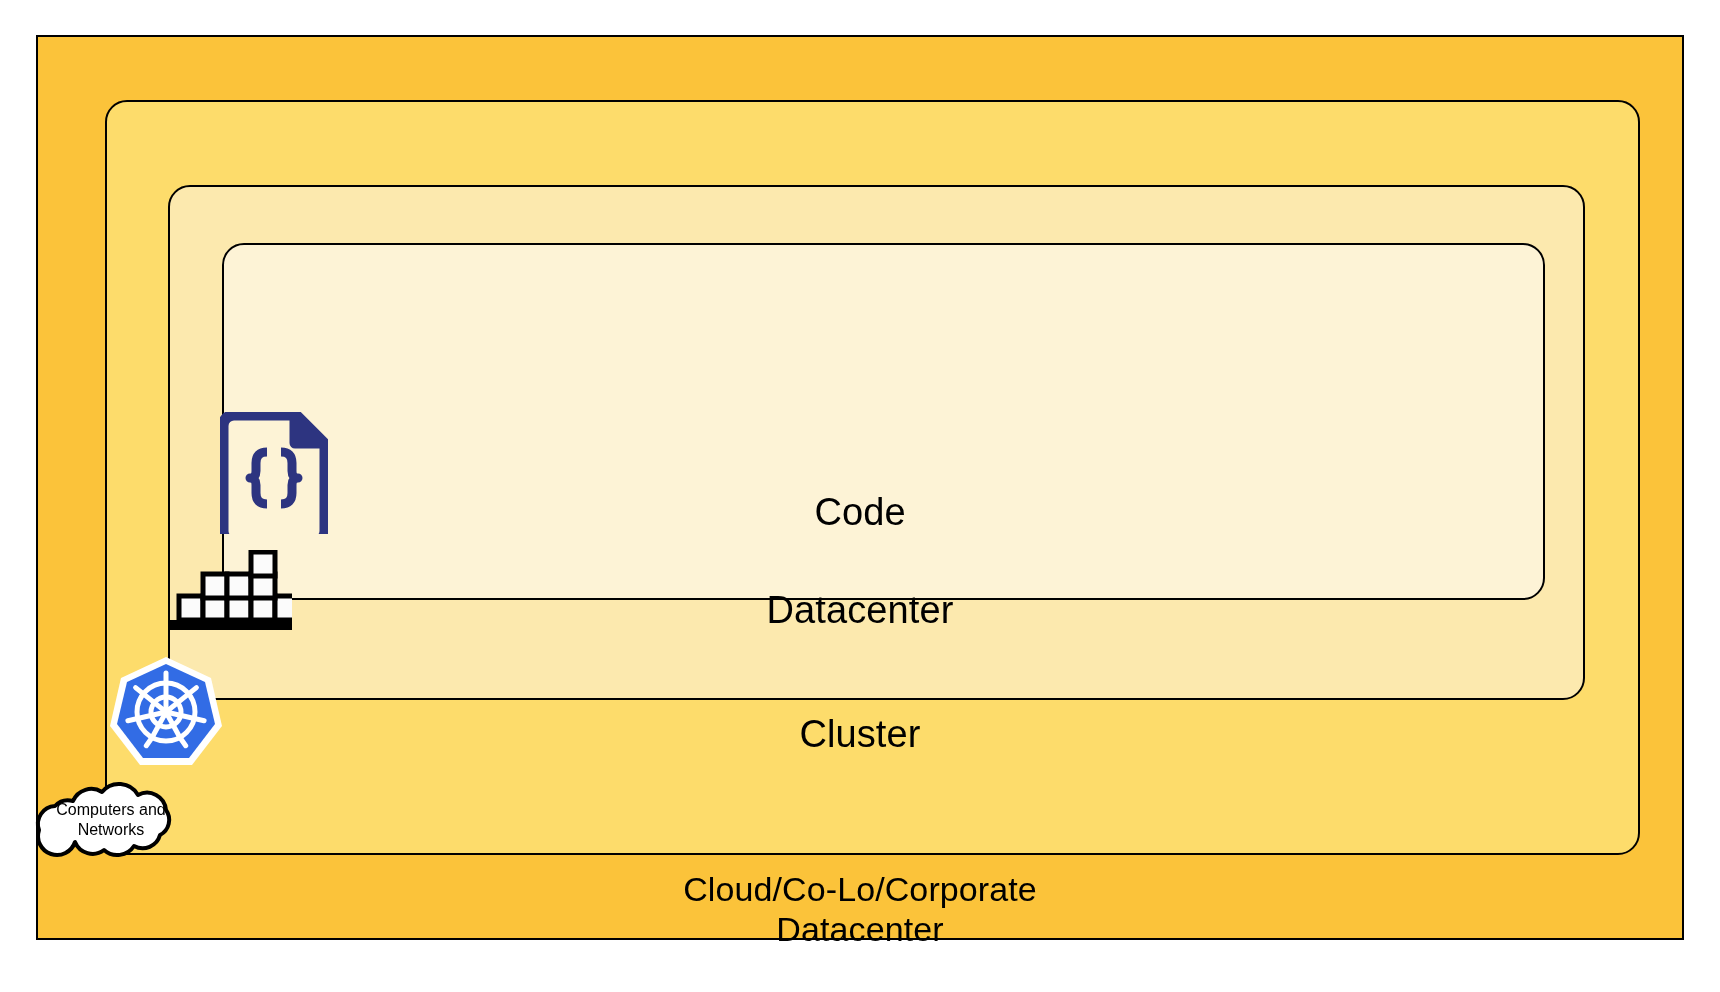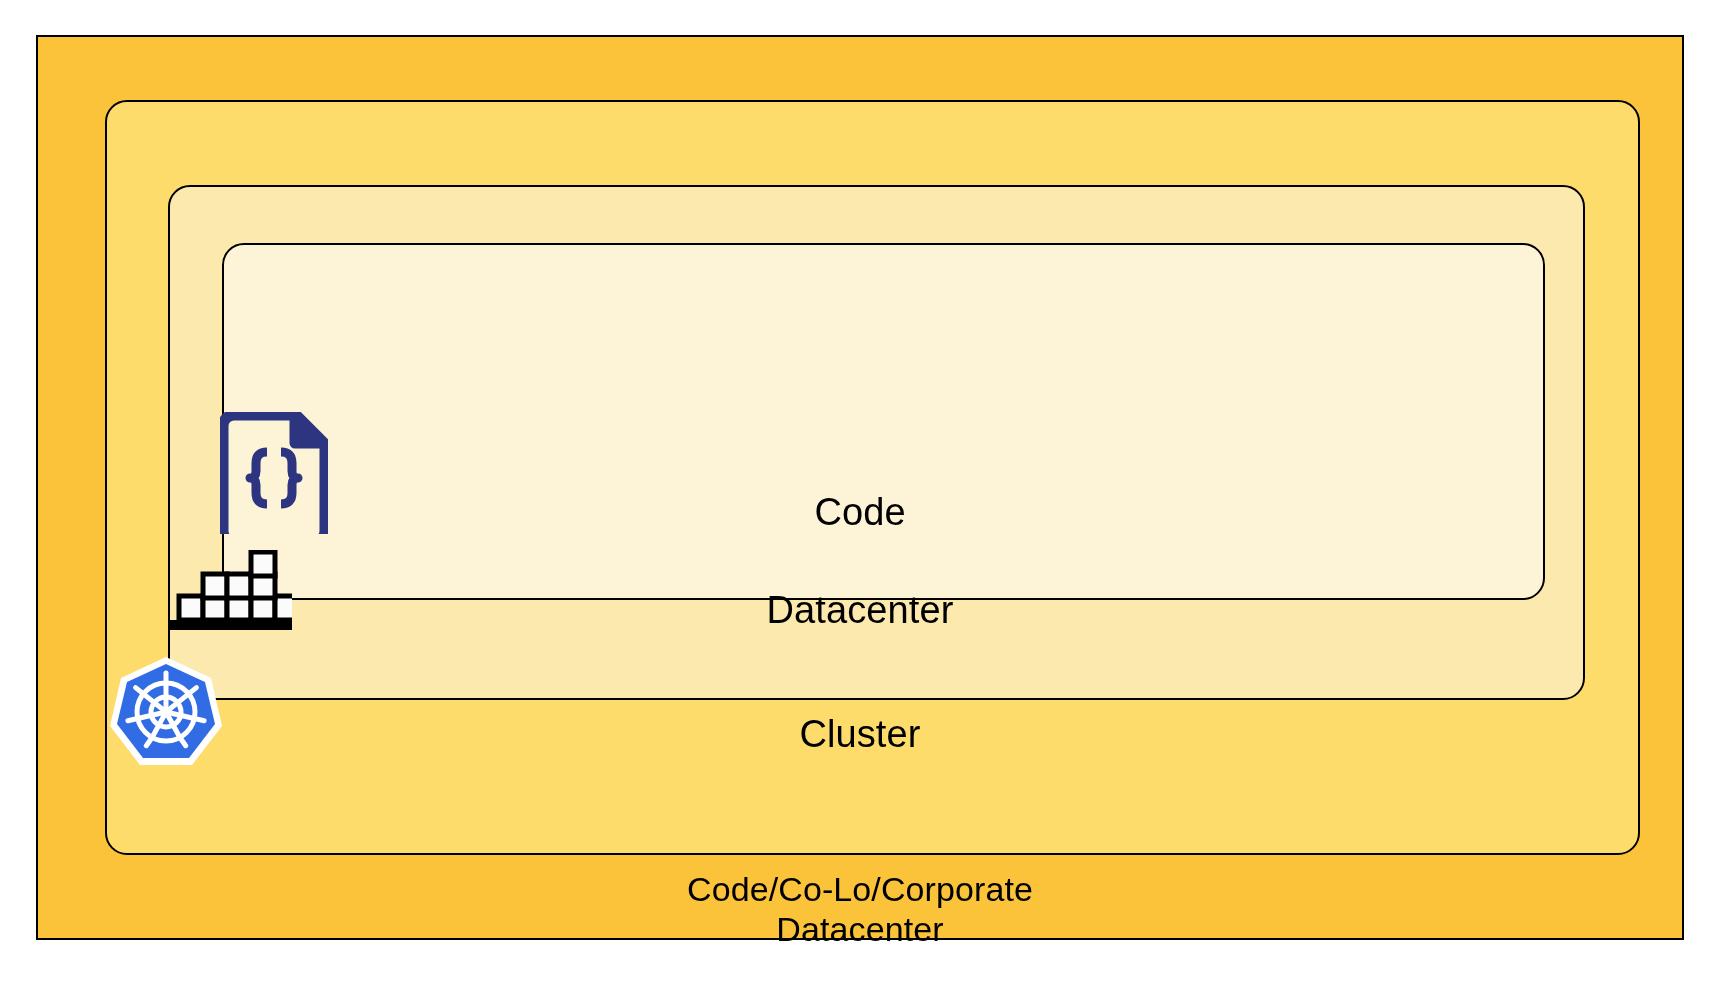--- a/index.html
+++ b/index.html
@@ -68,21 +68,21 @@
   <div class="layer layer-container"></div>
 
   <div class="layer layer-code"></div>
 
   <div class="caption cap-code">Code</div>
 
   <div class="caption cap-container">Datacenter</div>
 
   <div class="caption cap-cluster">Cluster</div>
 
-  <div class="caption cap-datacenter">Code/Co-Lo/Corporate
+  <div class="caption cap-datacenter">Cloud/Co-Lo/Corporate
 Datacenter</div>
 
   <div class="icon icon-code">
     <svg viewBox="0 0 108 122" xmlns="http://www.w3.org/2000/svg">
       <path d="M14 3 h62 l29 29 v87 a11 11 0 0 1 -11 11 h-80 a11 11 0 0 1 -11 -11 v-105 a11 11 0 0 1 11 -11 z" fill="none" stroke="#2d3480" stroke-width="11" stroke-linejoin="round"></path>
       <path d="M75 4 v27 h29" fill="none" stroke="#2d3480" stroke-width="11" stroke-linejoin="round"></path>
       <path d="M76 3 L105 32 H76 Z" fill="#2d3480"></path>
 
       <path d="M47 40 q-11 0 -11 11 v8 q0 7 -6 7 q6 0 6 7 v8 q0 11 11 11" fill="none" stroke="#2d3480" stroke-width="9" stroke-linecap="butt" stroke-linejoin="round"></path>
 
@@ -140,14 +140,31 @@
         <line x1="84.3" y1="63.5" x2="94.1" y2="65.8"></line>
         <line x1="69.9" y1="82.5" x2="75.7" y2="90.7"></line>
         <line x1="42.1" y1="82.5" x2="36.3" y2="90.7"></line>
         <line x1="27.7" y1="63.5" x2="17.9" y2="65.8"></line>
         <line x1="33.4" y1="38.9" x2="25.6" y2="32.6"></line>
       </g>
       <circle cx="56" cy="57" r="5.5" fill="#ffffff"></circle>
     </svg>
   </div>
 
+  <div class="icon icon-cloud">
+    <svg viewBox="0 0 160 88" xmlns="http://www.w3.org/2000/svg">
+      <path d="M40 24
+               a20 20 0 0 1 29 -9
+               a22 22 0 0 1 36 3
+               a19 19 0 0 1 28 15
+               a17 17 0 0 1 -6 25
+               a18 18 0 0 1 -26 11
+               a20 20 0 0 1 -30 4
+               a19 19 0 0 1 -29 -8
+               a17 17 0 0 1 -36 -12
+               a18 18 0 0 1 16 -24
+               a18 18 0 0 1 18 -5 z" fill="#ffffff" stroke="#000000" stroke-width="4" stroke-linejoin="round"></path>
+      <text x="78" y="38" text-anchor="middle" font-family="Liberation Sans, DejaVu Sans, sans-serif" font-size="16" fill="#000000">Computers and</text>
+      <text x="78" y="58" text-anchor="middle" font-family="Liberation Sans, DejaVu Sans, sans-serif" font-size="16" fill="#000000">Networks</text>
+    </svg>
+  </div>
 
 </div>
 
 </body></html>

